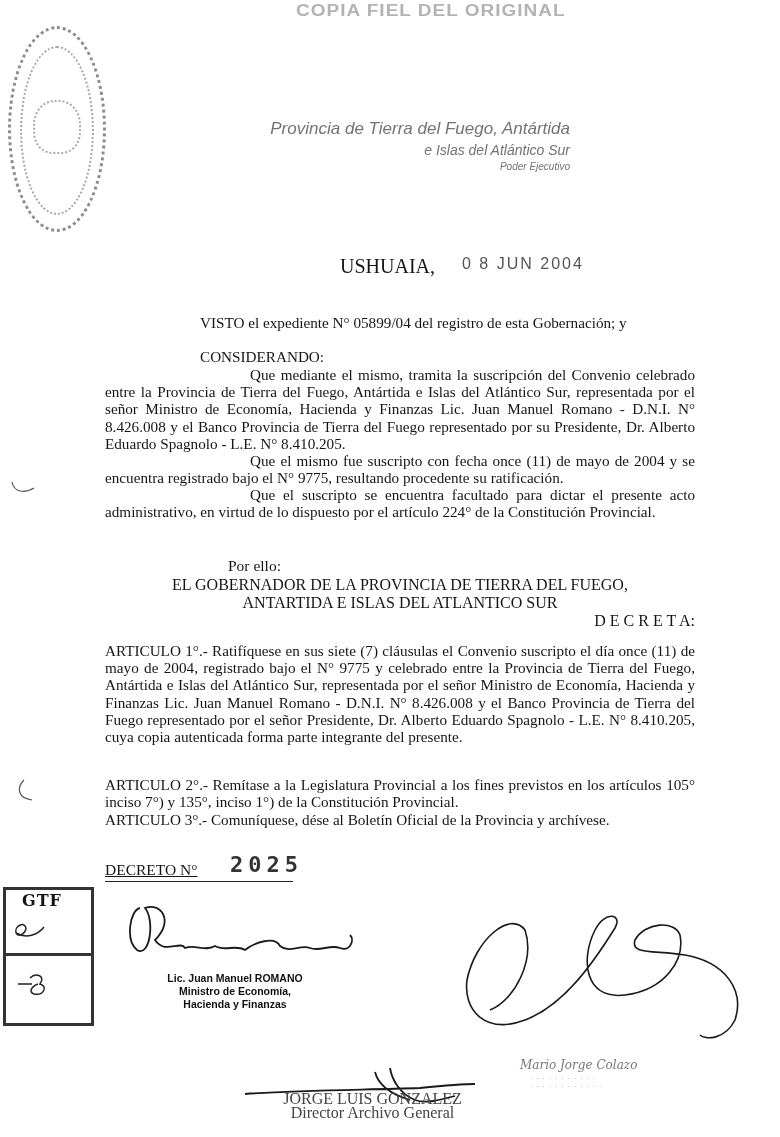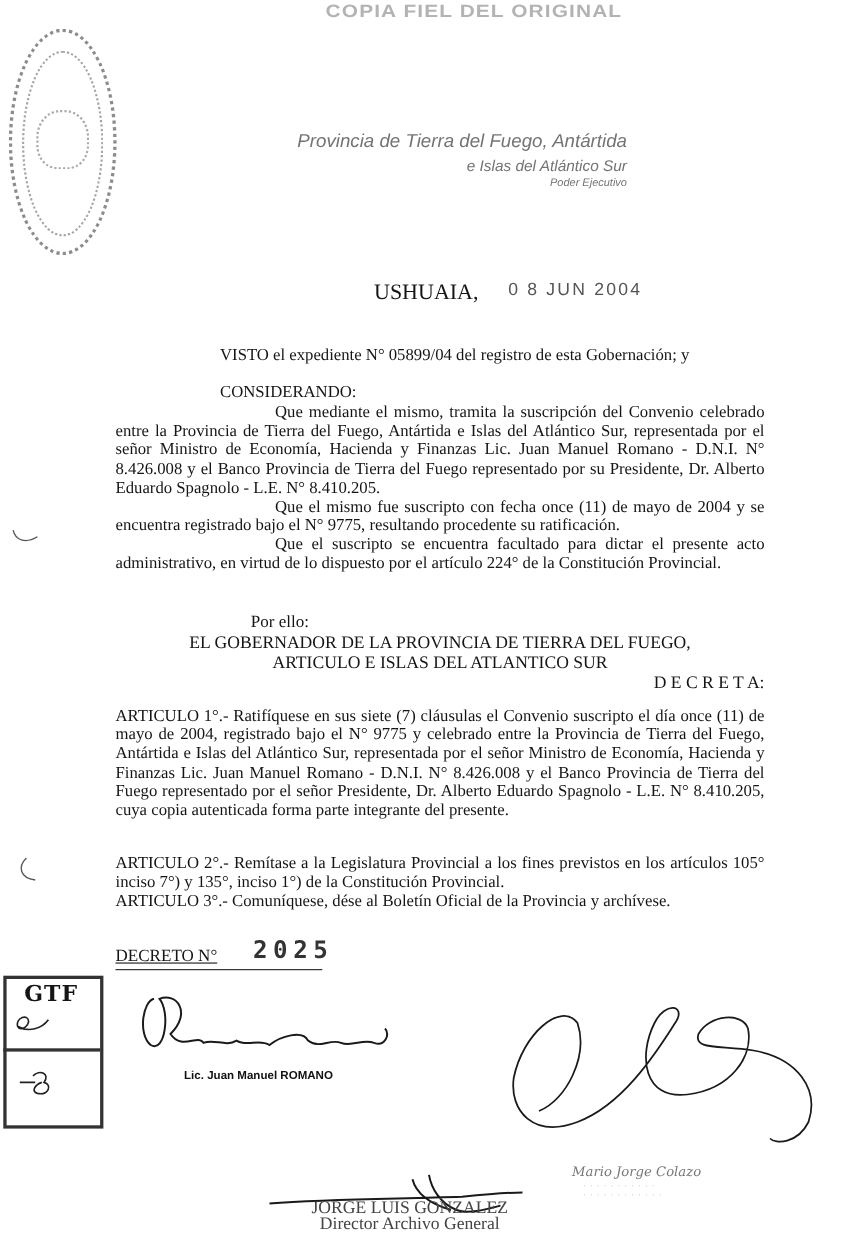--- a/index.html
+++ b/index.html
@@ -43,21 +43,21 @@
   }
   .decreto-num {
     left: 230px; top: 852px; font-family: "DejaVu Sans Mono", monospace; font-size: 22px; color: #333;
     letter-spacing: 5px; font-weight: bold;
   }
   .decreto-line { left: 105px; top: 881px; width: 188px; border-bottom: 1px solid #222; }
   .gtf-box {
     left: 3px; top: 887px; width: 85px; height: 133px; border: 3px solid #333;
   }
   .gtf-divider { left: 3px; top: 953px; width: 88px; border-top: 3px solid #333; }
-  .gtf-label { left: 22px; top: 891px; font-family: "DejaVu Serif", serif; font-weight: bold; font-size: 20px; letter-spacing: 1px; }
+  .gtf-label { left: 22px; top: 891px; font-family: "DejaVu Serif", serif; font-weight: bold; font-size: 16px; letter-spacing: 1px; }
   .sig-caption {
     left: 160px; top: 972px; width: 150px; text-align: center; font-family: "Liberation Sans", sans-serif;
     font-size: 10.5px; font-weight: bold; line-height: 13px; color: #111;
   }
   .archive-caption {
     left: 265px; top: 1092px; width: 215px; text-align: center; font-family: "Liberation Serif", serif;
     font-size: 16px; line-height: 14px; color: #444;
   }
   .notary-caption {
     left: 520px; top: 1058px; width: 140px; font-family: "DejaVu Serif", serif; font-style: italic;
@@ -86,21 +86,21 @@
 
 <div class="abs body-text indent1" style="top:314px;">VISTO el expediente N° 05899/04 del registro de esta Gobernación; y</div>
 
 <div class="abs body-text indent1" style="top:348px;">CONSIDERANDO:</div>
 <div class="abs body-text indent2" style="top:366px;">Que mediante el mismo, tramita la suscripción del Convenio celebrado entre la Provincia de Tierra del Fuego, Antártida e Islas del Atlántico Sur, representada por el señor Ministro de Economía, Hacienda y Finanzas Lic. Juan Manuel Romano - D.N.I. N° 8.426.008 y el Banco Provincia de Tierra del Fuego representado por su Presidente, Dr. Alberto Eduardo Spagnolo - L.E. N° 8.410.205.</div>
 <div class="abs body-text indent2" style="top:452px;">Que el mismo fue suscripto con fecha once (11) de mayo de 2004 y se encuentra registrado bajo el N° 9775, resultando procedente su ratificación.</div>
 <div class="abs body-text indent2" style="top:486px;">Que el suscripto se encuentra facultado para dictar el presente acto administrativo, en virtud de lo dispuesto por el artículo 224° de la Constitución Provincial.</div>
 
 <div class="abs por-ello">Por ello:</div>
 <div class="abs center-block" style="top:575px;">EL GOBERNADOR DE LA PROVINCIA DE TIERRA DEL FUEGO,</div>
-<div class="abs center-block" style="top:593px;">ARTICULO E ISLAS DEL ATLANTICO SUR</div>
+<div class="abs center-block" style="top:593px;">ANTARTIDA E ISLAS DEL ATLANTICO SUR</div>
 <div class="abs center-block" style="top:611px;text-align:right;">D E C R E T A:</div>
 
 <div class="abs body-text" style="top:642px;">ARTICULO 1°.- Ratifíquese en sus siete (7) cláusulas el Convenio suscripto el día once (11) de mayo de 2004, registrado bajo el N° 9775 y celebrado entre la Provincia de Tierra del Fuego, Antártida e Islas del Atlántico Sur, representada por el señor Ministro de Economía, Hacienda y Finanzas Lic. Juan Manuel Romano - D.N.I. N° 8.426.008 y el Banco Provincia de Tierra del Fuego representado por el señor Presidente, Dr. Alberto Eduardo Spagnolo - L.E. N° 8.410.205, cuya copia autenticada forma parte integrante del presente.</div>
 <div class="abs body-text" style="top:776px;">ARTICULO 2°.- Remítase a la Legislatura Provincial a los fines previstos en los artículos 105° inciso 7°) y 135°, inciso 1°) de la Constitución Provincial.</div>
 <div class="abs body-text" style="top:811px;">ARTICULO 3°.- Comuníquese, dése al Boletín Oficial de la Provincia y archívese.</div>
 
 <div class="abs decreto-no">DECRETO N°</div>
 <div class="abs decreto-num">2025</div>
 <div class="abs decreto-line"></div>
 
@@ -112,20 +112,21 @@
 </svg>
 <svg class="sig" style="left:14px;top:972px;" width="40" height="30">
   <path d="M4 12 L18 12 M16 6 C22 0, 32 4, 26 12 C34 14, 30 24, 20 22 C14 20, 18 14, 24 12" fill="none" stroke="#222" stroke-width="1.5"></path>
 </svg>
 
 <svg class="sig" style="left:125px;top:900px;" width="235" height="60">
   <path d="M15 8 C5 10, 0 40, 12 50 C25 58, 30 20, 20 8 C35 2, 50 20, 30 40 C40 55, 55 40, 60 48 C70 44, 80 52, 90 46 C100 52, 110 44, 120 50 C130 42, 150 36, 155 46 C165 54, 175 44, 185 48 C195 52, 205 44, 215 48 C225 52, 230 40, 225 35" fill="none" stroke="#1a1a1a" stroke-width="1.8"></path>
 </svg>
 <div class="abs sig-caption">
   <div>Lic. Juan Manuel ROMANO</div>
+  <div>Ministro de Economía, Hacienda y Finanzas</div>
 </div>
 
 <svg class="sig" style="left:455px;top:900px;" width="300" height="150">
   <path d="M35 110 C60 100, 80 60, 70 30 C55 10, 20 40, 12 80 C8 110, 30 135, 70 120 C110 105, 140 60, 160 28 C168 14, 150 10, 140 30 C125 60, 130 100, 170 95 C210 90, 230 60, 225 35 C220 20, 190 22, 180 40 C175 55, 200 50, 230 55 C270 62, 290 90, 280 120 C270 140, 250 140, 245 135" fill="none" stroke="#1a1a1a" stroke-width="1.6"></path>
 </svg>
 
 <svg class="sig" style="left:240px;top:1060px;" width="240" height="50">
   <path d="M5 34 C60 30, 120 30, 180 28 C200 26, 220 24, 235 24 M150 8 C152 20, 160 34, 175 40 C185 44, 200 40, 215 36 M135 12 C138 24, 150 34, 170 40" fill="none" stroke="#1a1a1a" stroke-width="1.8"></path>
 </svg>
 <div class="abs archive-caption">

